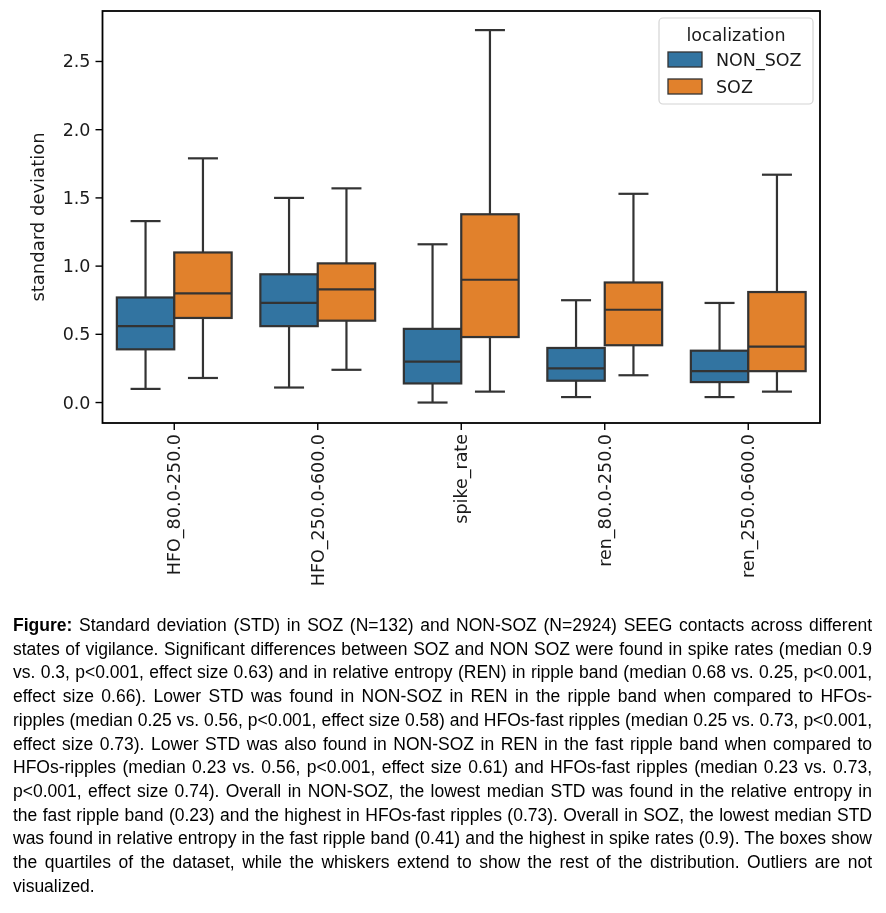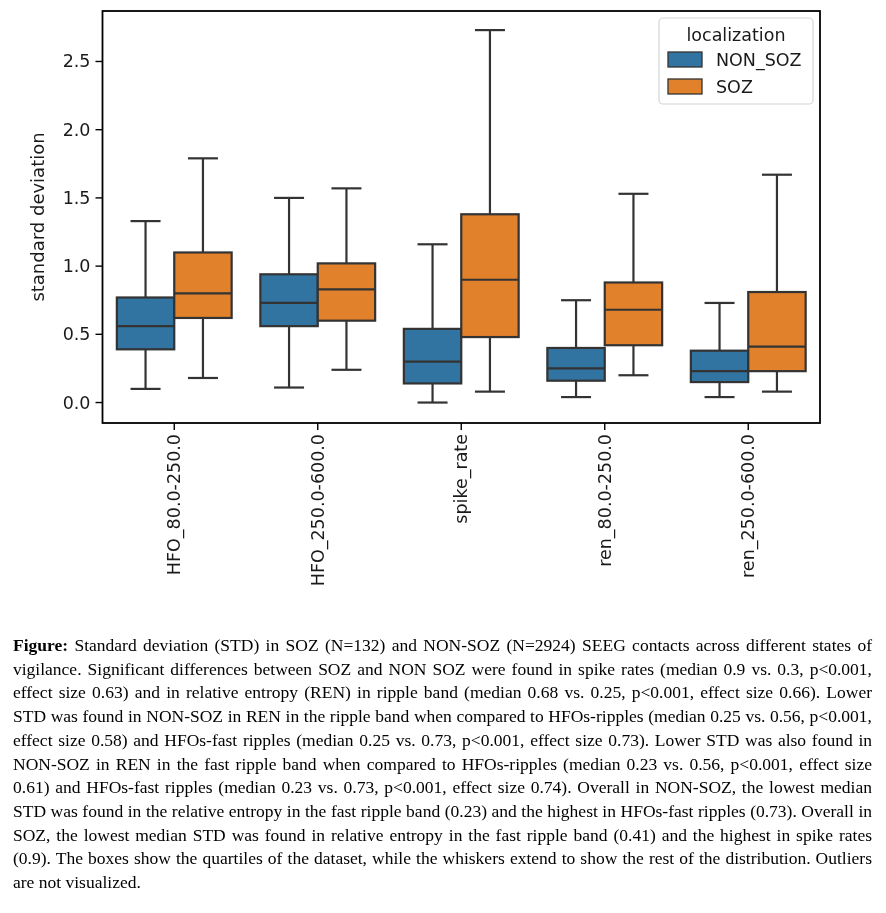--- a/index.html
+++ b/index.html
@@ -18,22 +18,22 @@
     width: 886px;
   }
   svg#chart {
     display: block;
   }
   svg#chart text {
     font-family: "DejaVu Sans", sans-serif;
     fill: #1a1a1a;
   }
   p.caption {
-    margin: 22px 14px 0 13px;
-    font-family: Liberation Serif, serif;
+    margin: 2px 14px 0 13px;
+    font-family: Liberation Sans, sans-serif;
     font-size: 17.5px;
     line-height: 23.7px;
     color: #000000;
     text-align: justify;
   }
   p.caption strong {
     font-weight: 700;
   }
 </style>
 </head>

